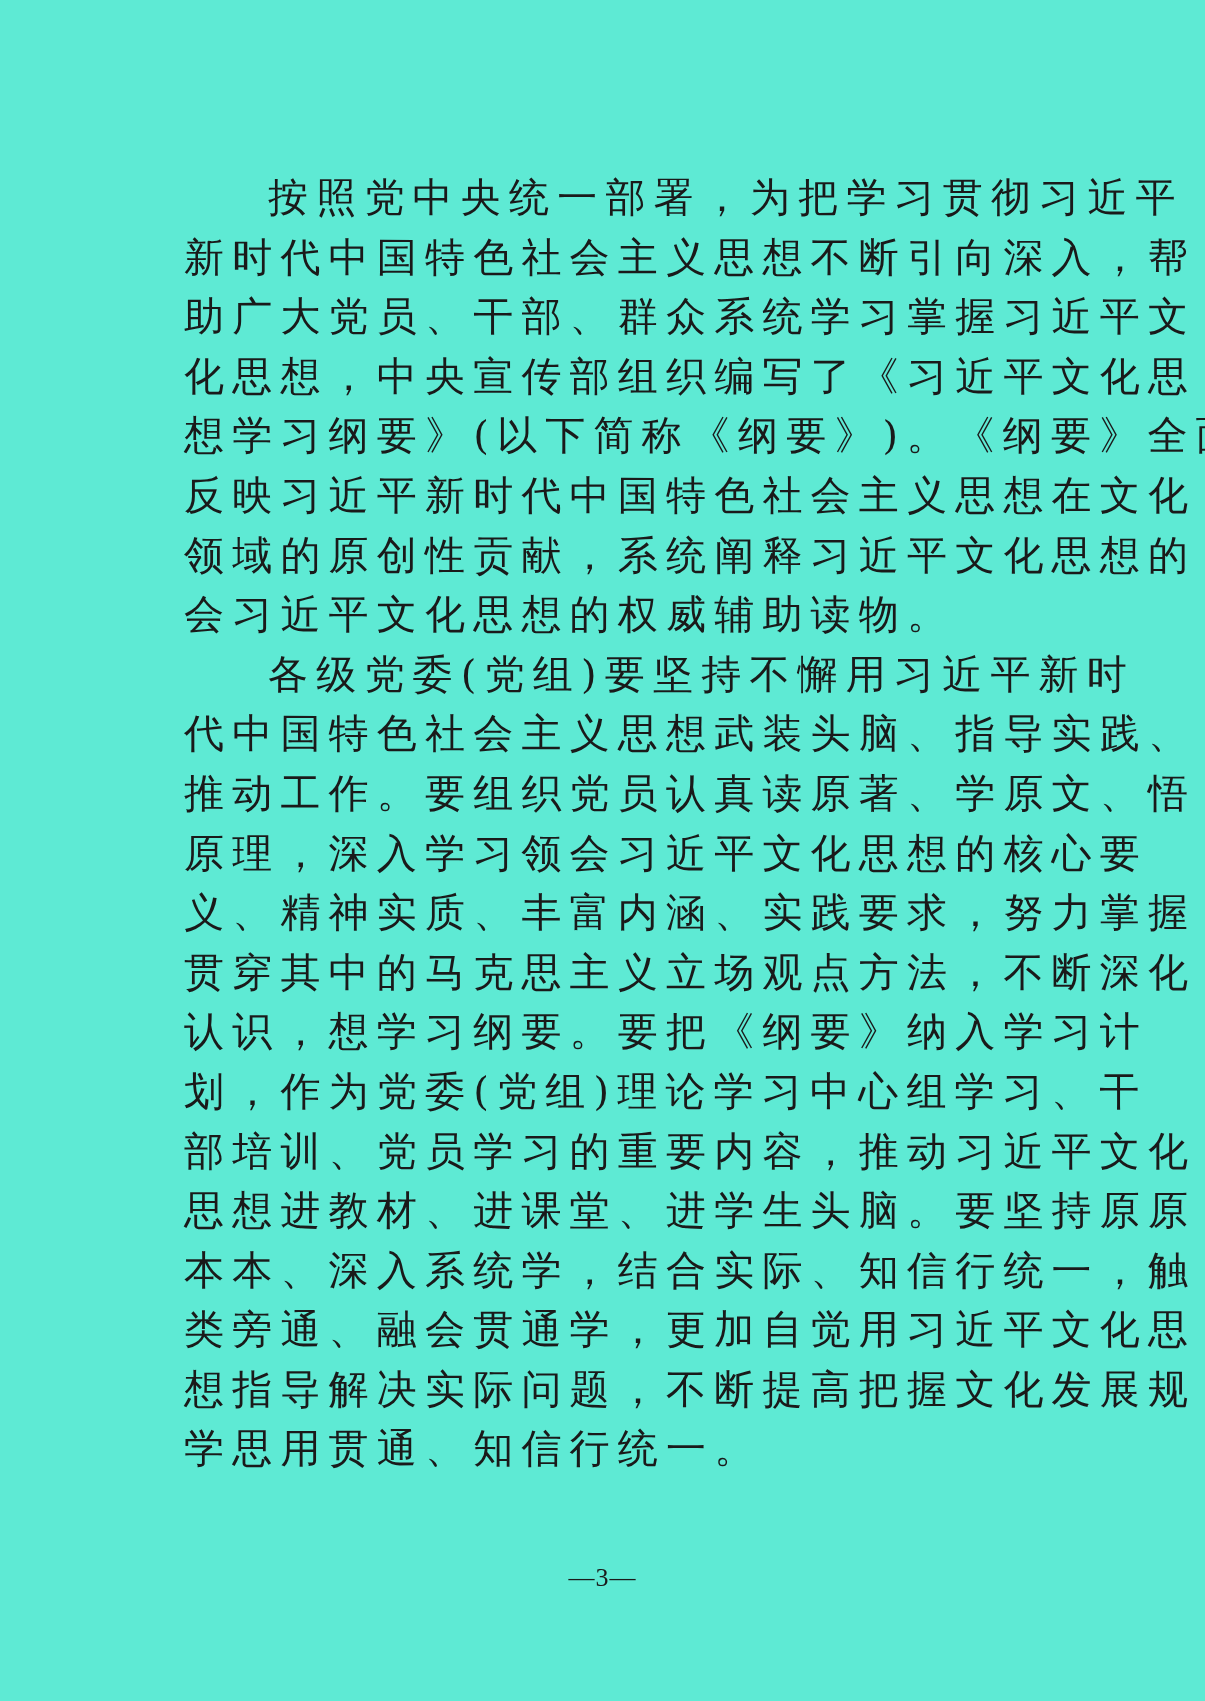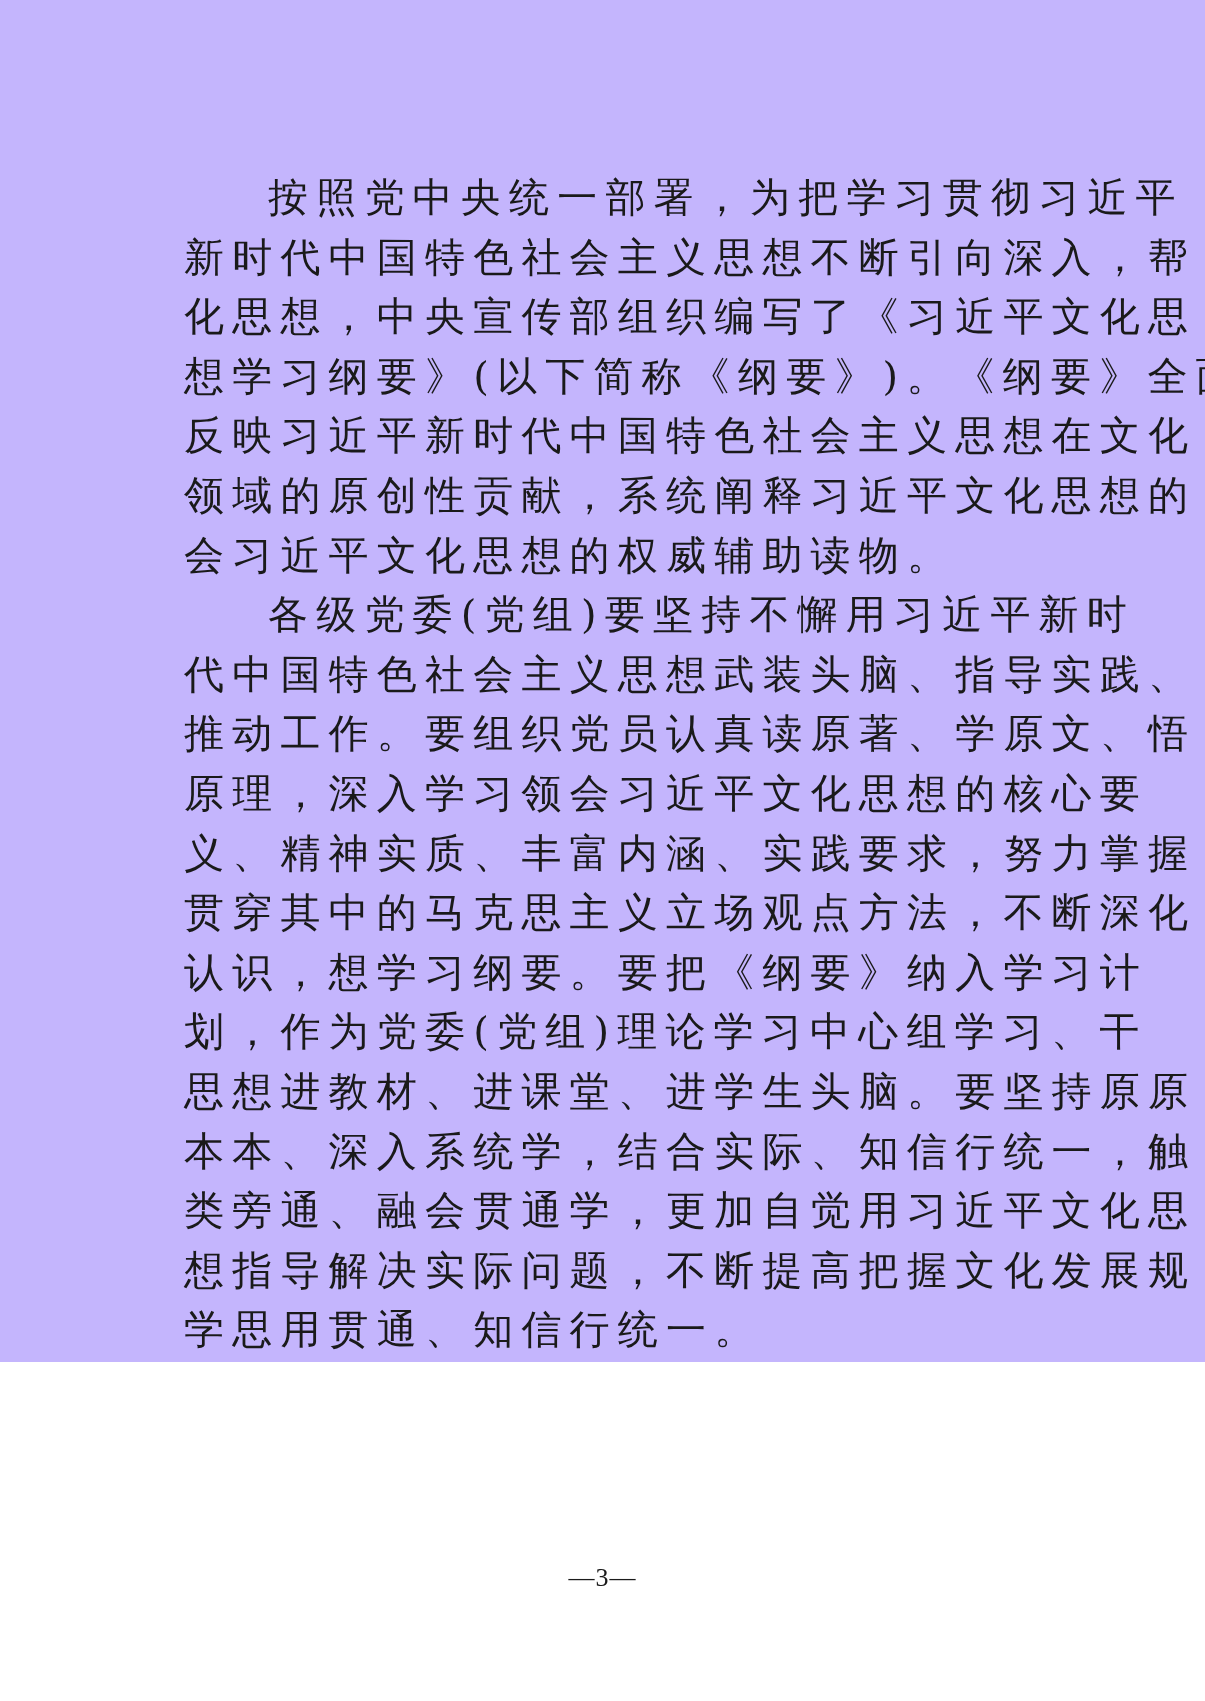--- a/index.html
+++ b/index.html
@@ -1,17 +1,17 @@
 <!DOCTYPE html>
 <html><head>
 <meta charset="utf-8">
 <style>
   html, body { margin: 0; padding: 0; background: #ffffff; }
   body { width: 1205px; height: 1701px; position: relative; overflow: hidden; }
-  .page { position: absolute; left: 0; top: 0; width: 1205px; height: 1362px; background: #c4b5fd; }
+  .page { position: absolute; left: 0; top: 0; width: 1205px; height: 1701px; background: #5eead4; }
   .text-block {
     position: absolute; left: 184px; top: 168px; width: 860px;
     font-family: "DejaVu Serif", "Liberation Serif", serif;
     color: #1a1a1a;
   }
   .line {
     height: 59.6px; line-height: 59.6px;
     font-size: 40px; letter-spacing: 8.2px;
     white-space: nowrap;
   }
@@ -24,35 +24,37 @@
   }
 </style>
 </head>
 <body>
 
 <div class="page">
   <div class="text-block">
     <div>
       <div class="line indent">按照党中央统一部署，为把学习贯彻习近平</div>
       <div class="line">新时代中国特色社会主义思想不断引向深入，帮</div>
+      <div class="line">助广大党员、干部、群众系统学习掌握习近平文</div>
       <div class="line">化思想，中央宣传部组织编写了《习近平文化思</div>
       <div class="line">想学习纲要》(以下简称《纲要》)。《纲要》全面</div>
       <div class="line">反映习近平新时代中国特色社会主义思想在文化</div>
       <div class="line">领域的原创性贡献，系统阐释习近平文化思想的</div>
       <div class="line">会习近平文化思想的权威辅助读物。</div>
     </div>
     <div>
       <div class="line indent">各级党委(党组)要坚持不懈用习近平新时</div>
       <div class="line">代中国特色社会主义思想武装头脑、指导实践、</div>
       <div class="line">推动工作。要组织党员认真读原著、学原文、悟</div>
       <div class="line">原理，深入学习领会习近平文化思想的核心要</div>
       <div class="line">义、精神实质、丰富内涵、实践要求，努力掌握</div>
       <div class="line">贯穿其中的马克思主义立场观点方法，不断深化</div>
       <div class="line">认识，想学习纲要。要把《纲要》纳入学习计</div>
       <div class="line">划，作为党委(党组)理论学习中心组学习、干</div>
+      <div class="line">部培训、党员学习的重要内容，推动习近平文化</div>
       <div class="line">思想进教材、进课堂、进学生头脑。要坚持原原</div>
       <div class="line">本本、深入系统学，结合实际、知信行统一，触</div>
       <div class="line">类旁通、融会贯通学，更加自觉用习近平文化思</div>
       <div class="line">想指导解决实际问题，不断提高把握文化发展规</div>
       <div class="line">学思用贯通、知信行统一。</div>
     </div>
   </div>
   <div class="page-number">—3—</div>
 </div>
 

